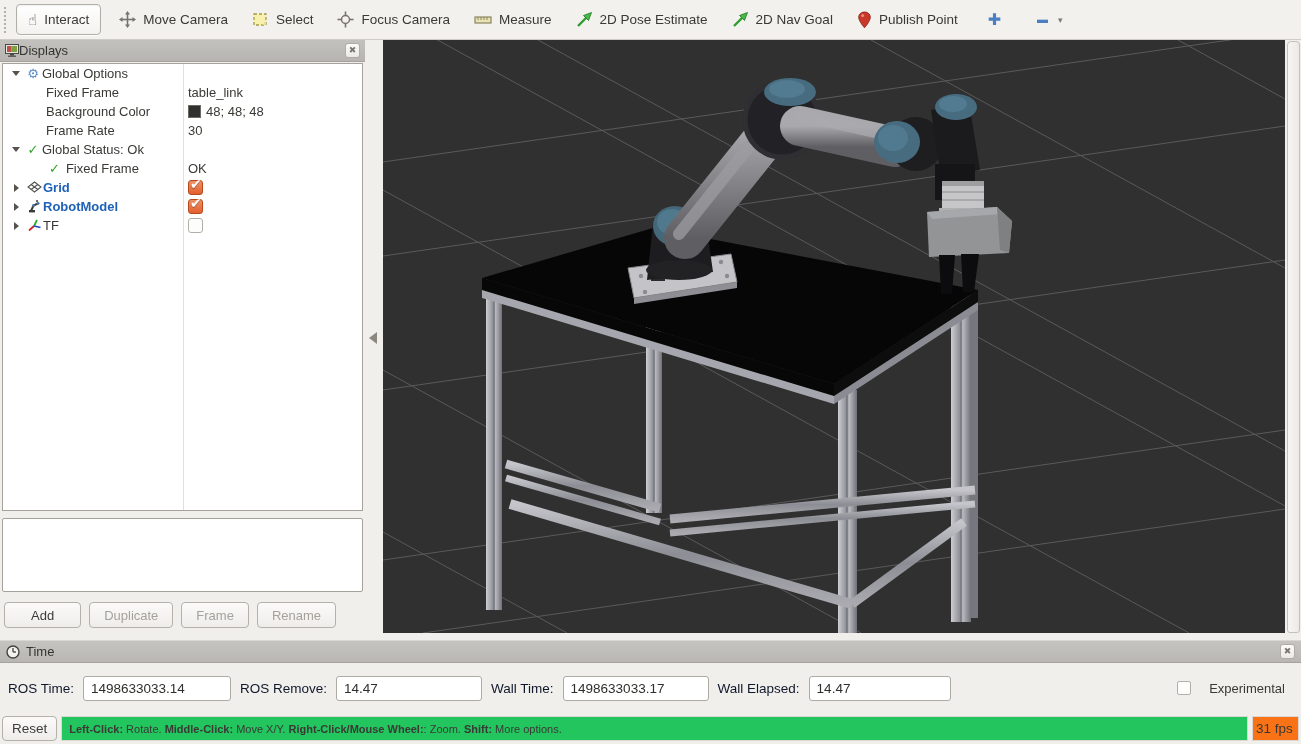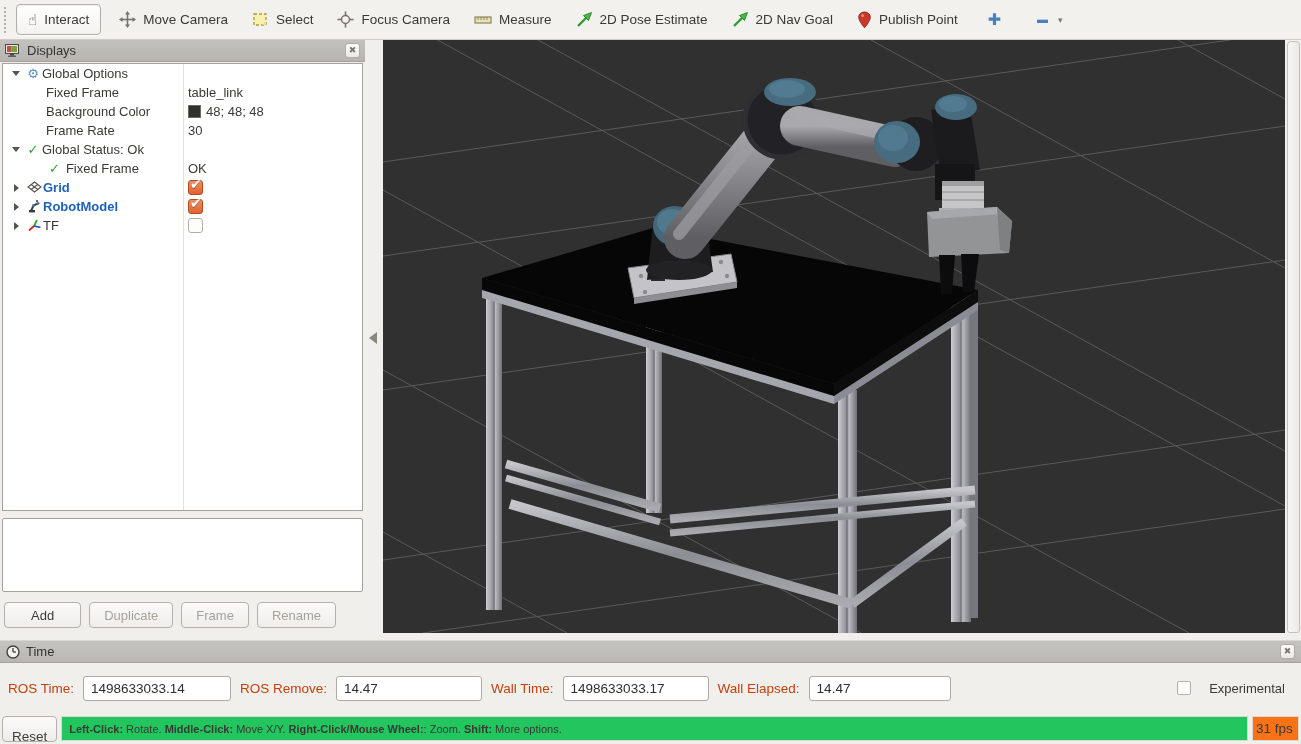--- a/index.html
+++ b/index.html
@@ -46,21 +46,21 @@
   .right-strip { width:16px; padding:1px 1px 0 2px; }
   .right-strip .slab {
     height:100%; background:linear-gradient(90deg,#f6f5f3,#eceae6);
     border:1px solid #c4c1bb; border-radius:4px 4px 3px 3px;
   }
 
   
   .panel-header {
     height:22px; background:linear-gradient(#c3c1bd,#b7b5b1);
     border-bottom:1px solid #a6a39e;
-    display:flex; align-items:center; padding:8px 5px; gap:8px;
+    display:flex; align-items:center; padding:8px 5px; gap:0;
   }
   .panel-header .ph-title { font-size:13px; color:#353430; flex:1; }
   .close-btn {
     width:15px; height:15px; border:1px solid #b0ada7; border-radius:3px;
     background:linear-gradient(#fcfbfa,#ebeae7); color:#7b7872;
     font-size:9px; line-height:13px; text-align:center; cursor:default;
   }
   .tree-box {
     margin:1px 2px 0 2px; height:448px; background:#ffffff;
     border:1px solid #a5a29c; position:relative; overflow:hidden;
@@ -107,31 +107,31 @@
   .pbtn.disabled { color:#a5a29b; }
 
   
   .time-header {
     height:23px; background:linear-gradient(#c6c4c0,#b9b7b3);
     border-top:1px solid #d9d7d3; border-bottom:1px solid #a6a39e;
     display:flex; align-items:center; gap:6px; padding:0 6px;
   }
   .time-header .ph-title { flex:1; color:#353430; }
   .time-body { height:50px; display:flex; align-items:center; padding:0 8px; gap:9px; background:#f0efec; }
-  .tfield-label { white-space:nowrap; color:#c2410c; font-size:13.5px; }
+  .tfield-label { white-space:nowrap; color:#0f172a; font-size:13.5px; }
   .tfield {
     height:25px; border:1px solid #aeaba5; border-radius:3px; background:#ffffff;
     font-family:inherit; font-size:13.5px; color:#2f2e2b; padding:0 7px; outline:none;
   }
   .w148 { width:148px; } .w146 { width:146px; } .w142 { width:142px; }
   .exp-wrap { margin-left:auto; display:flex; align-items:center; gap:18px; padding-right:8px; }
 
   
   .status-bar { height:31px; display:flex; align-items:center; background:#f0efec; padding:0 2px; gap:4px; }
-  .reset-btn { height:25px; padding:12px 9px; border:1px solid #b4b1ab; border-radius:4px;
+  .reset-btn { height:25px; padding:4px 9px; border:1px solid #b4b1ab; border-radius:4px;
     background:linear-gradient(#fbfaf9,#eeedea); font-family:inherit; font-size:13.5px; color:#3c3b37; }
   .help-panel { flex:1; height:25px; background:#22c55e; border:1px solid #dbd8d3;
     display:flex; align-items:center; padding:0 7px; white-space:nowrap; overflow:hidden; font-size:11px;}
   .help-panel b { font-weight:bold; }
   .fps-panel { width:47px; height:25px; background:#f97316; border:1px solid #dbd8d3;
     display:flex; align-items:center; padding:0 3px; font-size:13.5px; }
 </style>
 </head>
 <body>
 

